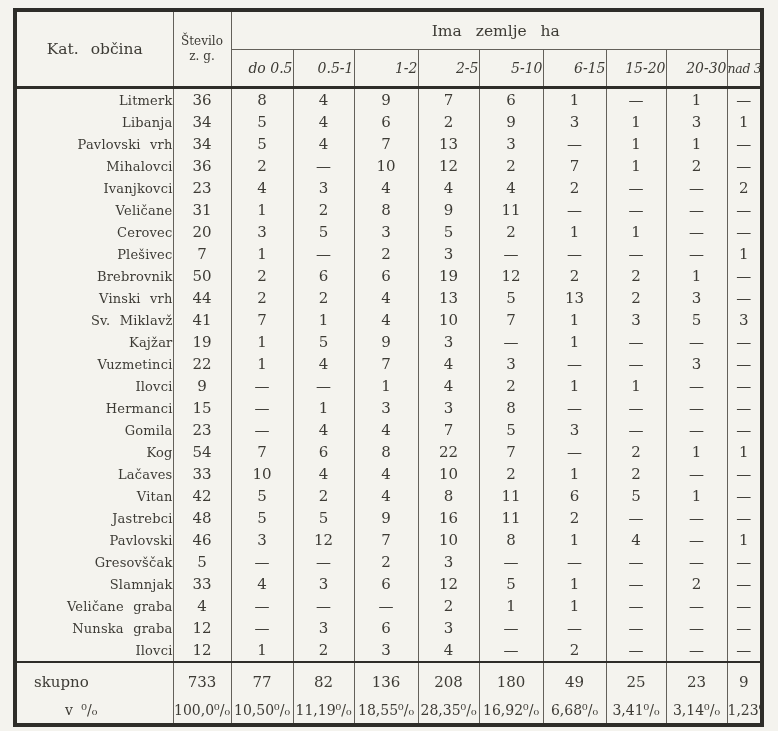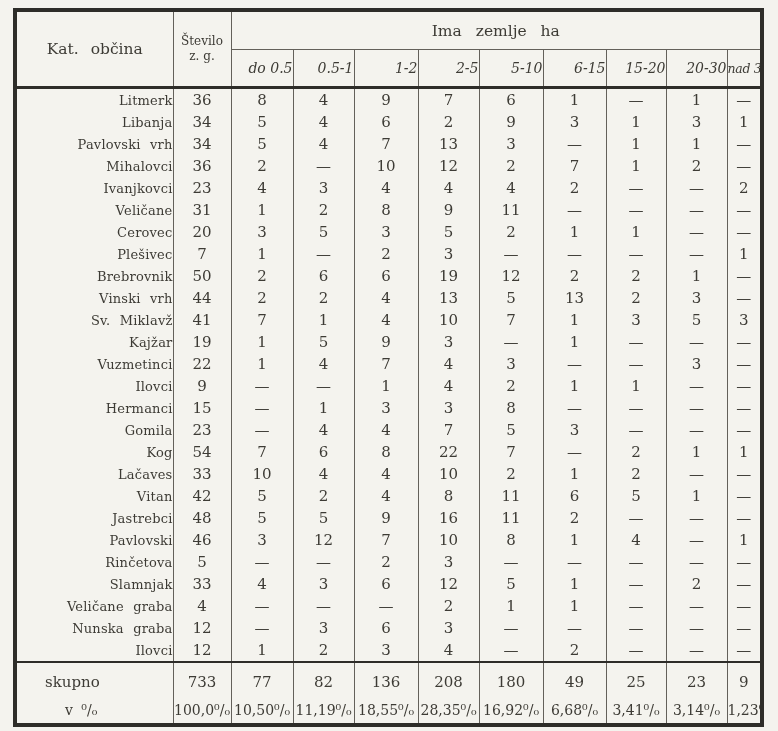--- a/index.html
+++ b/index.html
@@ -72,21 +72,21 @@
     padding-left: 34px;
     word-spacing: 5px;
     font-size: 13px;
     letter-spacing: 0.2px;
   }
   td.num { text-align: center; }
   tbody { border-bottom: 2px solid #2e2d29; }
   
   tfoot td { font-size: 15px; }
   tfoot tr.sum td { height: 30px; padding-top: 4px; }
-  tfoot td.flabel { text-align: left; padding-left: 28px; word-spacing: 4px; }
+  tfoot td.flabel { text-align: left; padding-left: 17px; word-spacing: 4px; }
   tfoot tr.pct td { height: 26px; font-size: 14px; vertical-align: middle; }
   tfoot tr.pct td.flabel { font-size: 14px; padding-left: 48px; }
 </style>
 </head>
 <body>
 
 <div class="page">
   <div class="table-frame">
     <table>
       <colgroup>
@@ -391,21 +391,21 @@
             <td class="num vr">12</td>
             <td class="num vr">7</td>
             <td class="num vr">10</td>
             <td class="num vr">8</td>
             <td class="num vr">1</td>
             <td class="num vr">4</td>
             <td class="num vr">—</td>
             <td class="num">1</td>
           </tr>
           <tr>
-            <td class="name vr">Rinčetova</td>
+            <td class="name vr">Gresovščak</td>
             <td class="num vr">5</td>
             <td class="num vr">—</td>
             <td class="num vr">—</td>
             <td class="num vr">2</td>
             <td class="num vr">3</td>
             <td class="num vr">—</td>
             <td class="num vr">—</td>
             <td class="num vr">—</td>
             <td class="num vr">—</td>
             <td class="num">—</td>

